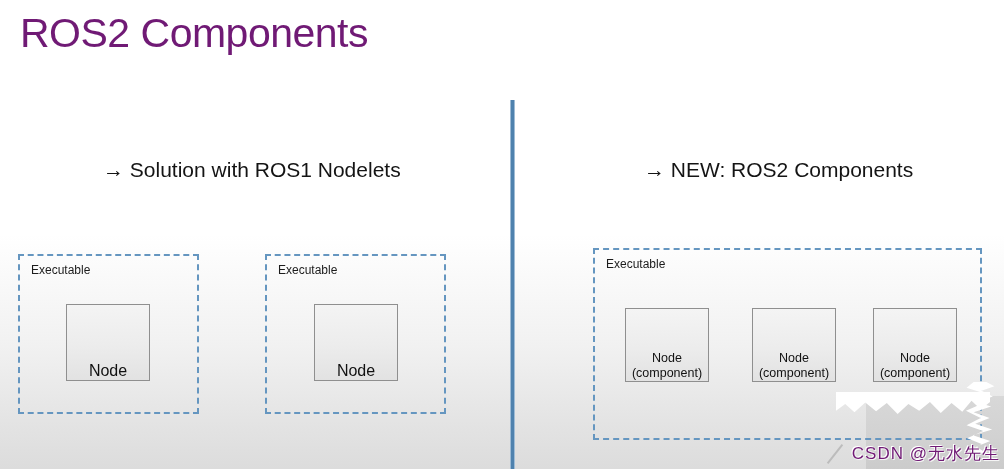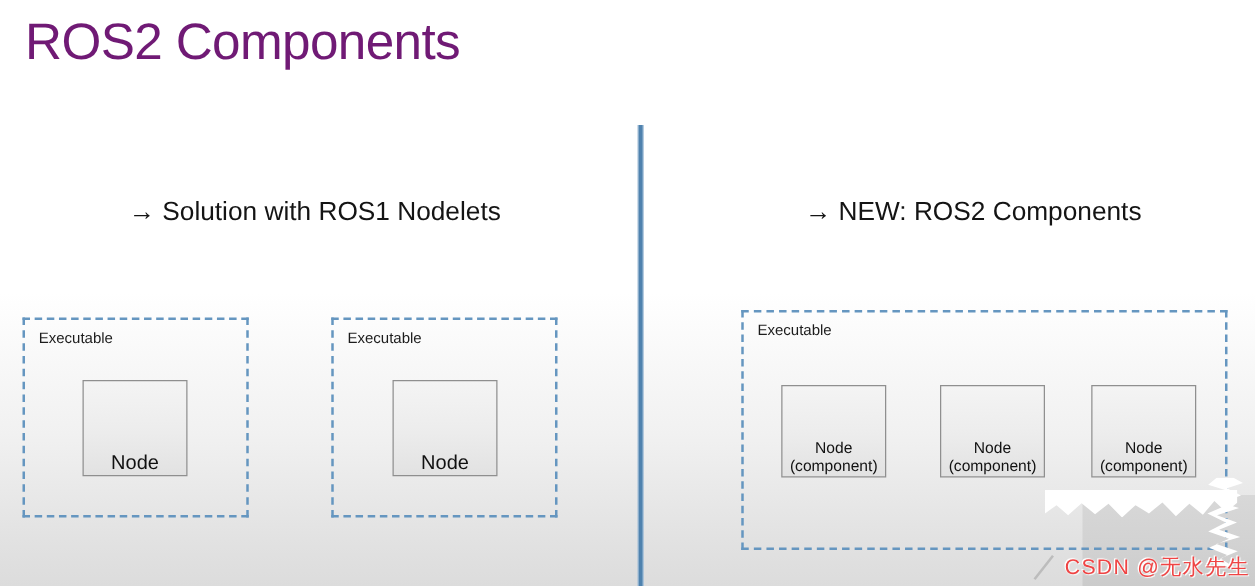--- a/index.html
+++ b/index.html
@@ -60,21 +60,21 @@
   .jag-band{
     left:836px;top:392px;width:154px;height:22px;background:#ffffff;z-index:4;
     clip-path:polygon(0 0,100% 0,100% 45%,94% 80%,88% 40%,82% 90%,75% 50%,68% 95%,61% 45%,54% 85%,47% 55%,40% 100%,33% 50%,26% 88%,19% 48%,12% 92%,6% 55%,0 85%);
   }
   .jag-strip{
     left:964px;top:382px;width:32px;height:72px;background:#ffffff;z-index:4;
     clip-path:polygon(30% 0,70% 0,95% 6%,55% 12%,90% 20%,40% 28%,85% 34%,30% 42%,80% 50%,35% 58%,88% 66%,28% 74%,82% 82%,38% 90%,75% 100%,20% 96%,55% 86%,10% 78%,60% 68%,8% 60%,52% 50%,6% 40%,58% 30%,12% 22%,50% 14%,8% 8%);
   }
   .watermark{
     top:442px;right:4px;font-size:17px;letter-spacing:1px;
-    color:#ef4444;z-index:5;white-space:nowrap;
+    color:#701a75;z-index:5;white-space:nowrap;
     text-shadow:-1px -1px 0 #ffffff,1px 1px 0 #f5f5f5,0 0 2px #ffffff;
   }
   .watermark-slash{
     left:834px;top:442px;width:2px;height:24px;background:#bcbcbc;
     transform:rotate(38deg);z-index:5;
   }
 </style>
 </head>
 <body>
 

